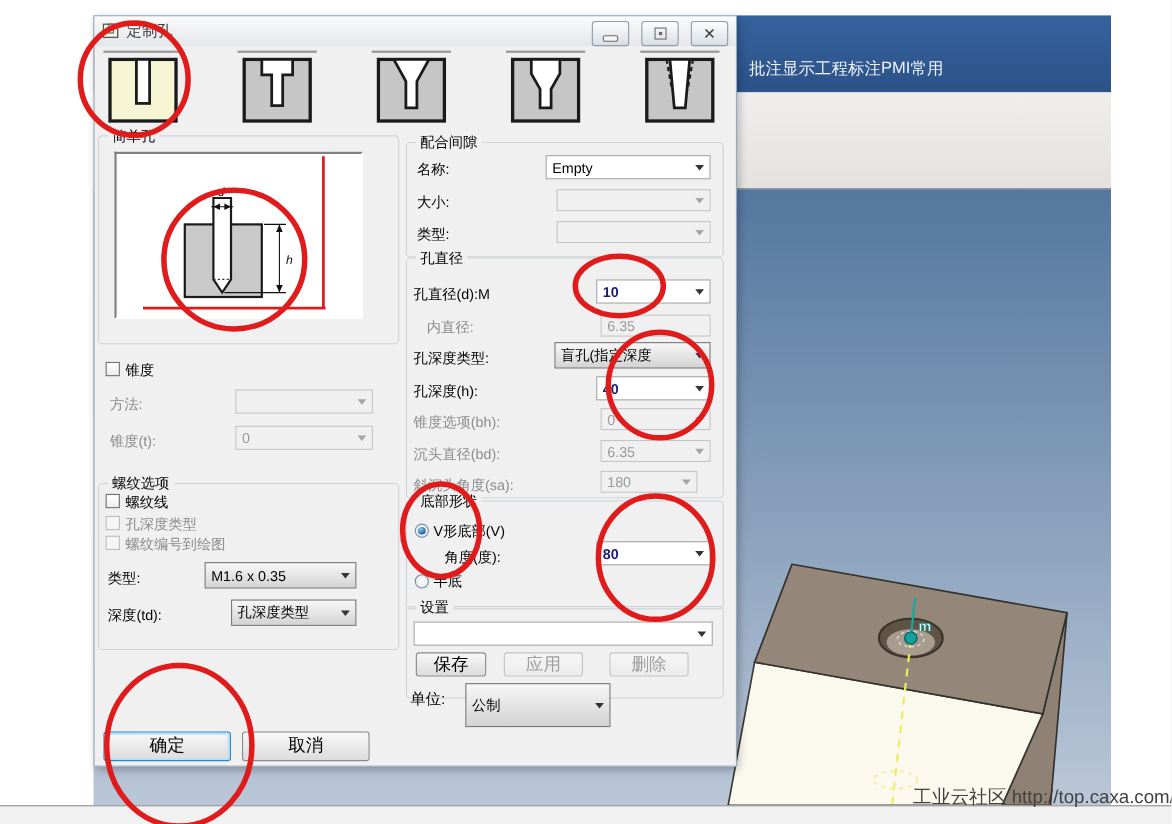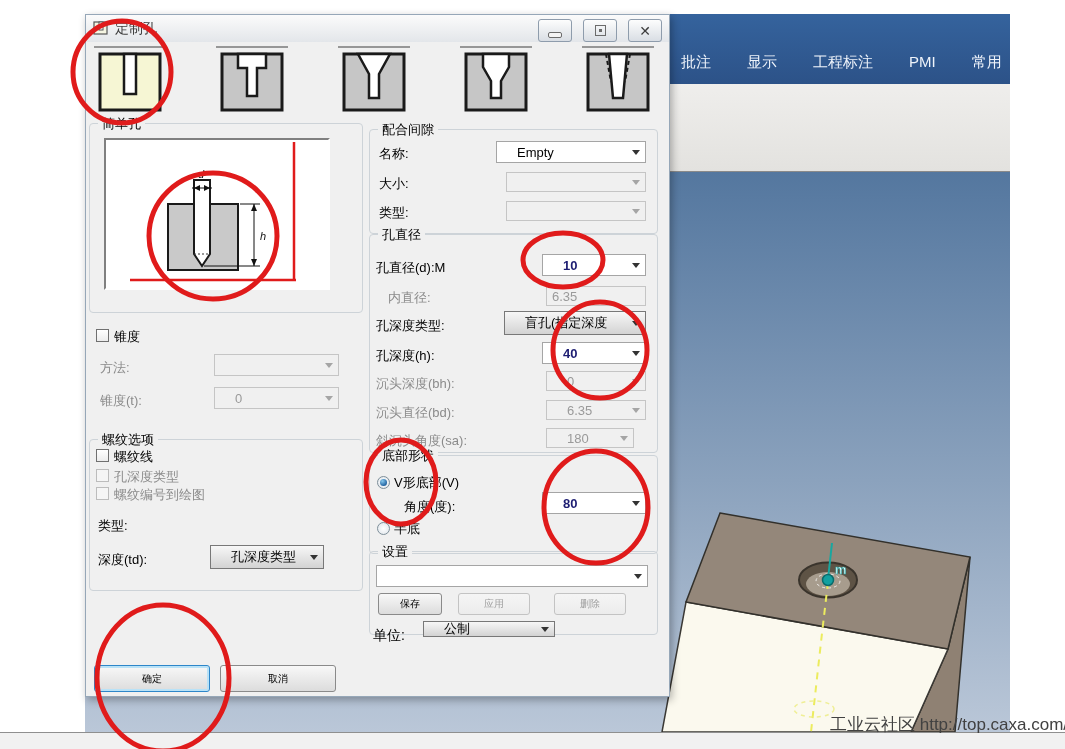--- a/index.html
+++ b/index.html
@@ -2,21 +2,21 @@
 <html><head>
 <meta charset="utf-8">
 <style>
   html,body{margin:0;padding:0}
   body{width:1065px;height:749px;position:relative;background:#ffffff;overflow:hidden;
        font-family:"Liberation Sans","DejaVu Sans",sans-serif;font-size:13px;color:#000}
   .abs{position:absolute}
 
   
   .ribbon-band{left:85px;top:14px;width:925px;height:70px;background:linear-gradient(#35639d,#2c5288);z-index:1}
-  .ribbon-tabs{position:absolute;left:596px;top:39px;display:flex;gap:36px}
+  .ribbon-tabs{position:absolute;left:596px;top:39px;display:flex;}
   .ribbon-tab{color:#eef3fa;font-size:15px;white-space:nowrap;cursor:default}
   .ribbon-panel{left:85px;top:84px;width:925px;height:87px;background:linear-gradient(#efeeec,#e3e2df);border-bottom:1px solid #8a8a8a;z-index:1}
   .viewport{left:85px;top:172px;width:925px;height:560px;background:linear-gradient(#54779f,#8ba2bd 55%,#bac7d8);z-index:1}
   .statusbar{left:0;top:732px;width:1065px;height:17px;background:#f1f1f1;border-top:1px solid #8f8f8f;z-index:2}
   .watermark{left:830px;top:713px;font-size:17px;color:#414141;z-index:6;white-space:nowrap}
 
   
   .dialog{left:85px;top:14px;width:585px;height:683px;background:#f0f0f0;border:1px solid #96a7b8;
           box-shadow:2px 3px 8px rgba(0,0,0,.3);z-index:3;box-sizing:border-box}
   .titlebar{position:absolute;left:0;top:0;width:100%;height:27px;background:linear-gradient(#fbfbfb,#e3e6ea)}
@@ -31,40 +31,40 @@
   .holebtn{position:absolute;top:31px;width:72px;height:68px;border-top:2px solid #979797;background:#f0f0f0;
            display:flex;align-items:center;justify-content:center;cursor:pointer}
 
   .grp{position:absolute;border:1px solid #cdd3d8;border-radius:4px}
   .glabel{position:absolute;top:-9px;left:8px;background:#f0f0f0;padding:0 4px;font-size:13px;white-space:nowrap}
 
   .lbl{position:absolute;white-space:nowrap;font-size:13px;color:#000}
   .lbl.dis{color:#8b8b8b}
 
   .combo{position:absolute;box-sizing:border-box;border:1px solid #a5a5a5;background:#fff;height:22px;
-         display:flex;align-items:center;padding:0 16px 0 20px;font-size:13px;overflow:hidden;white-space:nowrap}
+         display:flex;align-items:center;padding:0 16px 0 5px;font-size:13px;overflow:hidden;white-space:nowrap}
   .combo .tri{position:absolute;right:5px;top:50%;margin-top:-2px;width:0;height:0;
               border:4px solid transparent;border-top:5px solid #333}
   .combo.navy{color:#1d1d72;font-weight:bold}
   .combo.silver{background:linear-gradient(#f7f7f7,#d3d3d3);border-color:#787878}
   .combo.dis{background:#f0f0f0;border-color:#c5c5c5;color:#9a9a9a}
   .combo.dis .tri{border-top-color:#a5a5a5}
   .field{position:absolute;box-sizing:border-box;border:1px solid #c5c5c5;background:#f0f0f0;height:20px;
          display:flex;align-items:center;padding:0 5px;font-size:13px;color:#9a9a9a}
 
   .cb{position:absolute;width:13px;height:13px;box-sizing:border-box;border:1px solid #707070;
       background:linear-gradient(#fff,#ececec)}
   .cb.dis{border-color:#bcbcbc;background:#f5f5f5}
   .radio{position:absolute;width:13px;height:13px;box-sizing:border-box;border:1px solid #7e8e99;border-radius:50%;
          background:radial-gradient(#ffffff,#dde4ea)}
   .radio.sel::after{content:"";position:absolute;left:2px;top:2px;right:2px;bottom:2px;border-radius:50%;
          background:radial-gradient(circle at 35% 30%,#86c8ee,#1d5f9e 75%)}
 
   .btn{position:absolute;box-sizing:border-box;border:1px solid #8a8a8a;border-radius:3px;
-       background:linear-gradient(#f8f8f8,#dcdcdc);font-size:10px;display:flex;align-items:center;justify-content:center;cursor:pointer}
+       background:linear-gradient(#f8f8f8,#dcdcdc);font-size:16px;display:flex;align-items:center;justify-content:center;cursor:pointer}
   .btn.dis{color:#9f9f9f;border-color:#c3c3c3;background:linear-gradient(#f5f5f5,#ececec);cursor:default}
   .btn.default{border:1px solid #2d86c9;box-shadow:inset 0 0 0 2px #b9e2f7}
 
   .sunken{position:absolute;background:#fff;border:2px solid;border-color:#808080 #ffffff #ffffff #808080}
 
   .anno{position:absolute;left:0;top:0;z-index:10;pointer-events:none}
 </style>
 </head>
 <body>
 
@@ -195,20 +195,24 @@
   <div class="grp" style="left:3px;top:424px;width:272px;height:150px">
     <span class="glabel">螺纹选项</span>
   </div>
   <span class="cb" style="left:10px;top:434px"></span>
   <span class="lbl" style="left:28px;top:433px">螺纹线</span>
   <span class="cb dis" style="left:10px;top:454px"></span>
   <span class="lbl dis" style="left:28px;top:453px">孔深度类型</span>
   <span class="cb dis" style="left:10px;top:472px"></span>
   <span class="lbl dis" style="left:28px;top:471px">螺纹编号到绘图</span>
   <span class="lbl" style="left:12px;top:502px">类型:</span>
+  <div class="combo silver" style="left:100px;top:496px;width:138px;height:24px">
+    <span>M1.6 x 0.35</span>
+      <span class="tri"></span>
+  </div>
   <span class="lbl" style="left:12px;top:536px">深度(td):</span>
   <div class="combo silver" style="left:124px;top:530px;width:114px;height:24px">
     <span>孔深度类型</span>
       <span class="tri"></span>
   </div>
 
   <div class="grp" style="left:283px;top:114px;width:287px;height:103px">
     <span class="glabel">配合间隙</span>
   </div>
   <span class="lbl" style="left:293px;top:130px">名称:</span>
@@ -242,21 +246,21 @@
   <span class="lbl" style="left:290px;top:302px">孔深度类型:</span>
   <div class="combo silver" style="left:418px;top:296px;width:142px;height:24px">
     <span>盲孔(指定深度</span>
       <span class="tri"></span>
   </div>
   <span class="lbl" style="left:290px;top:332px">孔深度(h):</span>
   <div class="combo navy" style="left:456px;top:327px;width:104px">
     <span>40</span>
       <span class="tri"></span>
   </div>
-  <span class="lbl dis" style="left:290px;top:360px">沉头深度(bh):</span>
+  <span class="lbl dis" style="left:290px;top:360px">锥度选项(bh):</span>
   <div class="combo dis" style="left:460px;top:356px;width:100px;height:20px">
     <span>0</span>
       <span class="tri"></span>
   </div>
   <span class="lbl dis" style="left:290px;top:389px">沉头直径(bd):</span>
   <div class="combo dis" style="left:460px;top:385px;width:100px;height:20px">
     <span>6.35</span>
       <span class="tri"></span>
   </div>
   <span class="lbl dis" style="left:290px;top:417px">斜沉头角度(sa):</span>
@@ -283,21 +287,21 @@
   </div>
   <div class="combo" style="left:290px;top:550px;width:272px">
     <span></span>
       <span class="tri"></span>
   </div>
   <div class="btn" style="left:292px;top:578px;width:64px;height:22px">保存</div>
   <div class="btn dis" style="left:372px;top:578px;width:72px;height:22px">应用</div>
   <div class="btn dis" style="left:468px;top:578px;width:72px;height:22px">删除</div>
 
   <span class="lbl" style="left:287px;top:612px;font-size:14px">单位:</span>
-  <div class="combo silver" style="left:337px;top:606px;width:132px;height:16px">
+  <div class="combo silver" style="left:337px;top:606px;width:132px;height:40px">
     <span>公制</span>
       <span class="tri"></span>
   </div>
 
   <div class="btn default" style="left:8px;top:650px;width:116px;height:27px">确定</div>
   <div class="btn" style="left:134px;top:650px;width:116px;height:27px">取消</div>
 </div>
 
 <svg class="anno" width="1065" height="749" viewBox="0 0 1065 749">
   <ellipse cx="122" cy="72" rx="49" ry="51" fill="none" stroke="#e01b1b" stroke-width="5"></ellipse>

